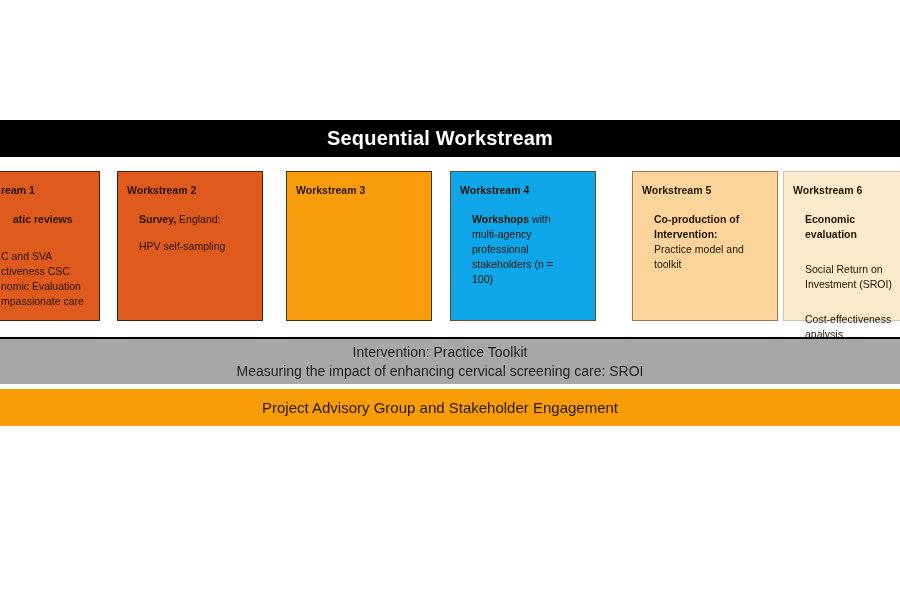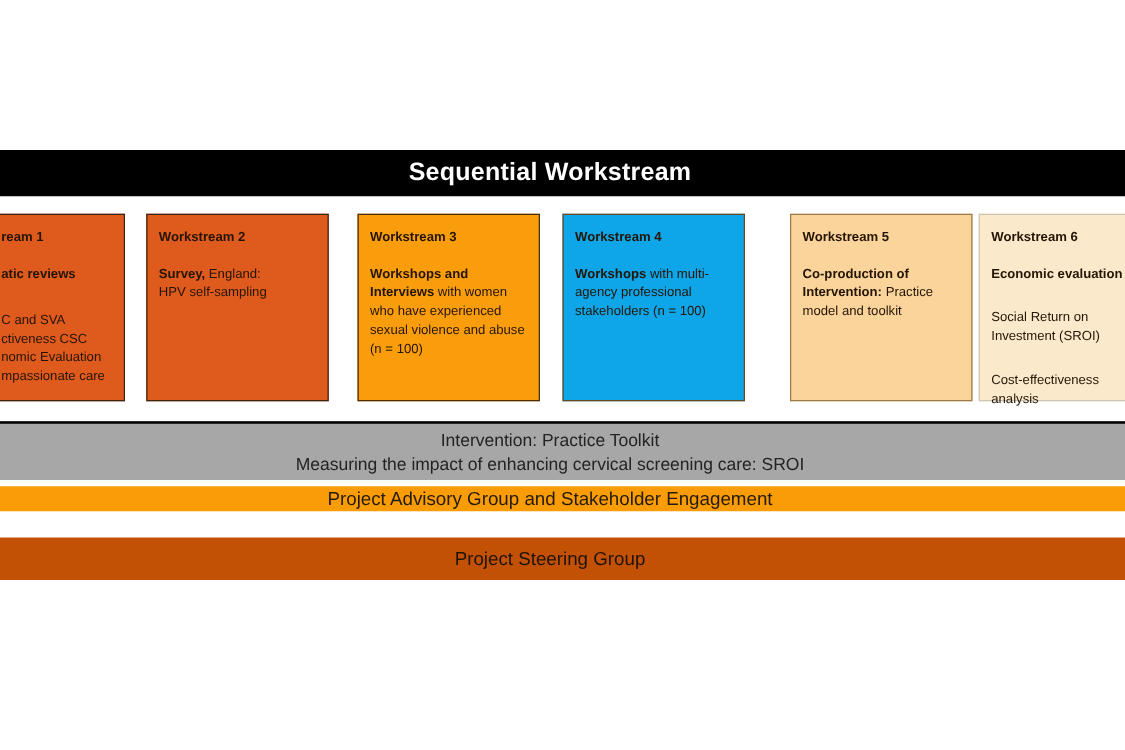--- a/index.html
+++ b/index.html
@@ -17,41 +17,41 @@
     transform:translateX(-10px);
   }
   
   .wsbox{
     position:absolute;top:171px;height:150px;width:146px;
     box-sizing:border-box;border:1px solid #3d2410;
     padding:11px 9px;color:#241505;
     font-size:10.5px;line-height:15px;
   }
   .ws-title{font-weight:bold;margin:0 0 14px 0;}
-  .ws-para{margin:0;}
+  .ws-para{margin:12px;}
   .ws-para b{font-weight:bold;}
   .ws1{left:-46px;padding-left:46px;border-color:#3d2410;}
   .ws2{left:117px;border-color:#3d2410;}
   .ws3{left:286px;border-color:#4a2c06;}
   .ws4{left:450px;border-color:#6b4a1e;}
   .ws5{left:632px;border-color:#9b7b4a;}
   .ws6{left:783px;border-color:#cdc5b2;}
   .ws1 .ws-lines{margin-top:22px;}
   .ws6 .ws-para{margin-top:20px;}
   .ws6 .ws-lead{margin-top:0;}
   
   .bar{
     position:absolute;left:0;width:900px;
     display:flex;flex-direction:column;align-items:center;justify-content:center;
     color:#241c08;
   }
   .bar span{transform:translateX(-10px);}
   .bar-toolkit{top:337px;height:45px;background:#A7A7A7;border-top:2px solid #000000;
     font-size:14px;line-height:19px;color:#232323;}
-  .bar-advisory{top:389px;height:20px;background:#F99C07;font-size:15px;}
+  .bar-advisory{top:389px;height:37px;background:#F99C07;font-size:15px;}
   .bar-steering{top:430px;height:34px;background:#C35105;font-size:15px;color:#1f1405;}
 </style>
 </head>
 <body>
 
 <div id="canvas">
 
   <div class="title-bar" style="background: rgb(0, 0, 0);">
     <span>Sequential Workstream</span>
   </div>
@@ -68,21 +68,20 @@
   </div>
 
   <div class="wsbox ws2" style="background: rgb(223, 90, 29);">
     <div class="ws-title">Workstream 2</div>
     <p class="ws-para"><b>Survey,</b><span> England:</span></p>
     <p class="ws-para">HPV self-sampling</p>
   </div>
 
   <div class="wsbox ws3" style="background: rgb(250, 157, 13);">
     <div class="ws-title">Workstream 3</div>
-    <p class="ws-para"><b>Workshops and Interviews</b><span> with women who have experienced sexual violence and abuse (n = 100)</span></p>
   </div>
 
   <div class="wsbox ws4" style="background: #0ea5e9;">
     <div class="ws-title">Workstream 4</div>
     <p class="ws-para"><b>Workshops</b><span> with multi-agency professional stakeholders (n = 100)</span></p>
   </div>
 
   <div class="wsbox ws5" style="background: rgb(251, 212, 155);">
     <div class="ws-title">Workstream 5</div>
     <p class="ws-para"><b>Co-production of Intervention:</b><span> Practice model and toolkit</span></p>
@@ -97,17 +96,14 @@
 
   <div class="bar bar-toolkit" style="background: rgb(167, 167, 167);">
     <span>Intervention: Practice Toolkit</span>
     <span>Measuring the impact of enhancing cervical screening care: SROI</span>
   </div>
 
   <div class="bar bar-advisory" style="background: rgb(249, 156, 7);">
     <span>Project Advisory Group and Stakeholder Engagement</span>
   </div>
 
-  <div class="bar bar-steering" style="background: rgb(195, 81, 5);">
-    <span>Project Steering Group</span>
-  </div>
 
 </div>
 
 </body></html>

